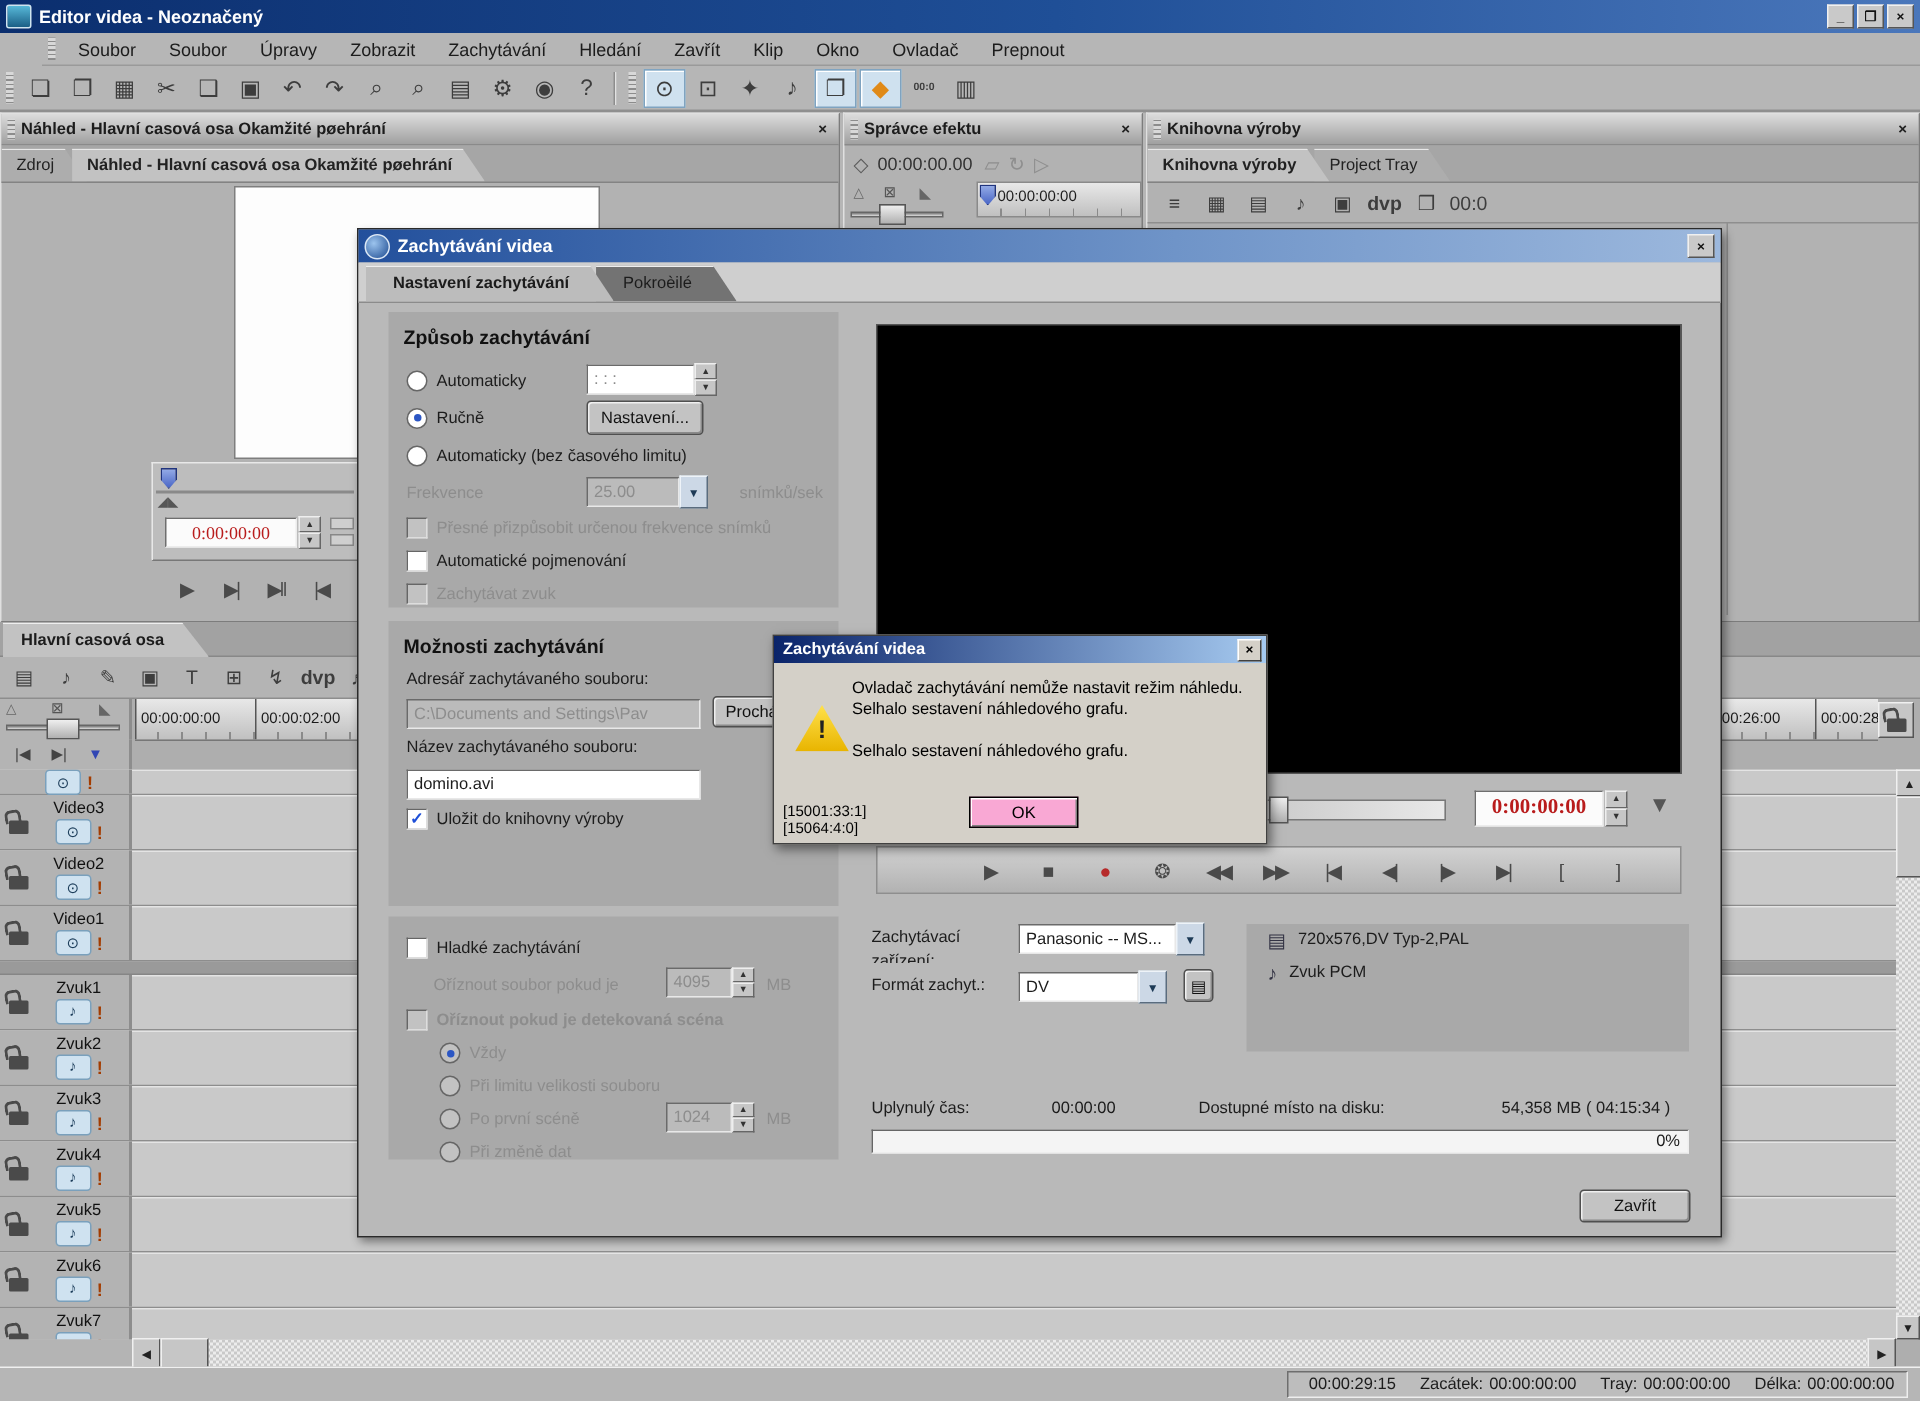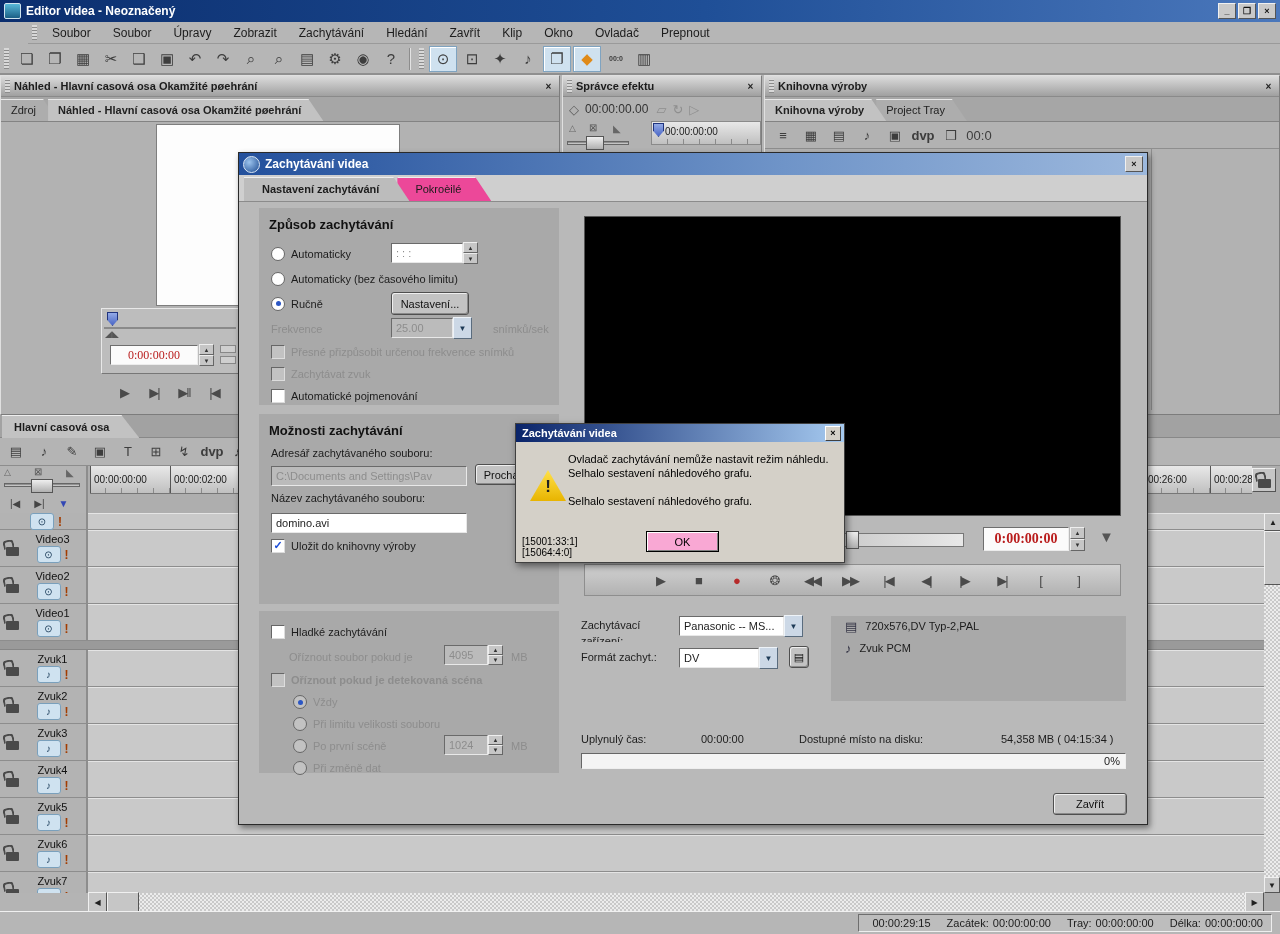--- a/index.html
+++ b/index.html
@@ -66,21 +66,21 @@
   .lockico{position:relative;width:13px;height:9px;background:#4a4a4a;border-radius:1px;margin-top:6px;}
   .lockico::before{content:"";position:absolute;left:-3px;top:-7px;width:7px;height:7px;
     border:2px solid #4a4a4a;border-bottom:none;border-radius:4px 4px 0 0;transform:rotate(-10deg);}
   .lane{flex:1;background:#c9c9c9;box-shadow:inset 0 1px 0 #e4e4e4;}
   
   .dlg{background:#b9b9b9;border:1px solid #2a2a2a;box-shadow:2px 3px 6px rgba(0,0,0,.45);}
   .dlg-title{height:22px;background:linear-gradient(90deg,#23509c,#6f94c8 60%,#9cb8dd);color:#fff;
     font-weight:bold;font-size:12px;display:flex;align-items:center;padding:0 4px;}
   .dlgico{width:15px;height:15px;border-radius:50%;background:radial-gradient(circle at 35% 35%,#9cc4ee,#1c4a90);
     border:1px solid #dce8f5;margin-right:5px;}
-  .dtab{height:23px;line-height:23px;padding:0 30px 0 18px;background:#ec4899;
+  .dtab{height:23px;line-height:23px;padding:0 30px 0 18px;background:#737373;
     clip-path:polygon(0 0,calc(100% - 16px) 0,100% 100%,0 100%);margin-right:-12px;border-top:1px solid #eee;}
   .dtab.active{font-weight:bold;background:#bcbcbc;z-index:2;}
   .grp{position:absolute;background:#a9a9a9;}
   .grp h4{margin:0;padding:9px 0 9px 10px;font-size:13px;color:#111;}
   .frow{position:relative;display:flex;align-items:center;padding-left:12px;height:25px;}
   .cb{width:12px;height:12px;background:#fff;border:1px solid;border-color:#666 #ddd #ddd #666;
     display:flex;align-items:center;justify-content:center;margin-right:6px;flex:0 0 12px;}
   .cb.on::after{content:"✓";color:#1e4fd8;font-weight:bold;font-size:11px;margin-top:-2px;}
   .cb.dis{background:#c2c2c2;}
   .rad{width:12px;height:12px;border-radius:50%;background:#fff;border:1px solid #666;
@@ -511,50 +511,50 @@
         <span class="rad" data-name="radio-automaticky"></span>
         <span data-name="radio-automaticky-label">Automaticky</span>
         <span class="fld">
           <span class="input" style="width:72px;color:#8d8d8d;" data-name="auto-time-field">:    :    :</span>
           <span class="spin" style="height:22px;" data-name="auto-time-spinner">
             <b data-name="spinner-up-icon">▲</b>
             <b data-name="spinner-down-icon">▼</b>
           </span>
         </span>
       </div>
-      <div class="frow" data-name="row-automaticky-bez-limitu">
-        <span class="rad" data-name="radio-automaticky-bez-limitu"></span>
-        <span data-name="radio-bez-limitu-label">Automaticky (bez časového limitu)</span>
-      </div>
       <div class="frow" data-name="row-rucne">
         <span class="rad on" data-name="radio-rucne"></span>
         <span data-name="radio-rucne-label">Ručně</span>
         <span class="fld">
             <span class="btn" style="width:76px;height:21px;" data-name="nastaveni-button">Nastavení...</span>
           </span>
+      </div>
+      <div class="frow" data-name="row-automaticky-bez-limitu">
+        <span class="rad" data-name="radio-automaticky-bez-limitu"></span>
+        <span data-name="radio-bez-limitu-label">Automaticky (bez časového limitu)</span>
       </div>
       <div class="frow" data-name="row-frekvence">
         <span class="dis-t" data-name="frekvence-label">Frekvence</span>
         <span class="fld">
           <span class="input dis" style="width:62px;" data-name="frekvence-value">25.00</span>
           <span class="cbtn" style="height:20px;" data-name="frekvence-dropdown-icon">▼</span>
         </span>
         <span class="abs dis-t" style="left:234px;" data-name="frekvence-unit">snímků/sek</span>
       </div>
       <div class="frow" style="height:22px;" data-name="row-presne">
         <span class="cb dis" data-name="checkbox-presne"></span>
         <span class="dis-t" data-name="checkbox-presne-label">Přesné přizpůsobit určenou frekvence snímků</span>
       </div>
+      <div class="frow" style="height:22px;" data-name="row-automaticke-pojmenovani">
+        <span class="cb" data-name="checkbox-automaticke-pojmenovani"></span>
+        <span data-name="checkbox-pojmenovani-label">Automatické pojmenování</span>
+      </div>
       <div class="frow" style="height:22px;" data-name="row-zachytavat-zvuk">
         <span class="cb dis" data-name="checkbox-zachytavat-zvuk"></span>
         <span class="dis-t" data-name="checkbox-zvuk-label">Zachytávat zvuk</span>
-      </div>
-      <div class="frow" style="height:22px;" data-name="row-automaticke-pojmenovani">
-        <span class="cb" data-name="checkbox-automaticke-pojmenovani"></span>
-        <span data-name="checkbox-pojmenovani-label">Automatické pojmenování</span>
       </div>
     </div>
 
     <div class="grp" style="left:20px;top:261px;width:300px;height:190px;" data-name="capture-options-group">
       <h4 data-name="options-heading">Možnosti zachytávání</h4>
       <div style="padding-left:12px;height:16px;" data-name="adresar-label">Adresář zachytávaného souboru:</div>
       <div class="frow" data-name="row-adresar">
         <span class="input dis" style="width:196px;" data-name="adresar-input">C:\Documents and Settings\Pav</span>
         <span class="abs btn" style="left:216px;top:1px;width:76px;height:21px;" data-name="prochazet-button">Procházet...</span>
       </div>

